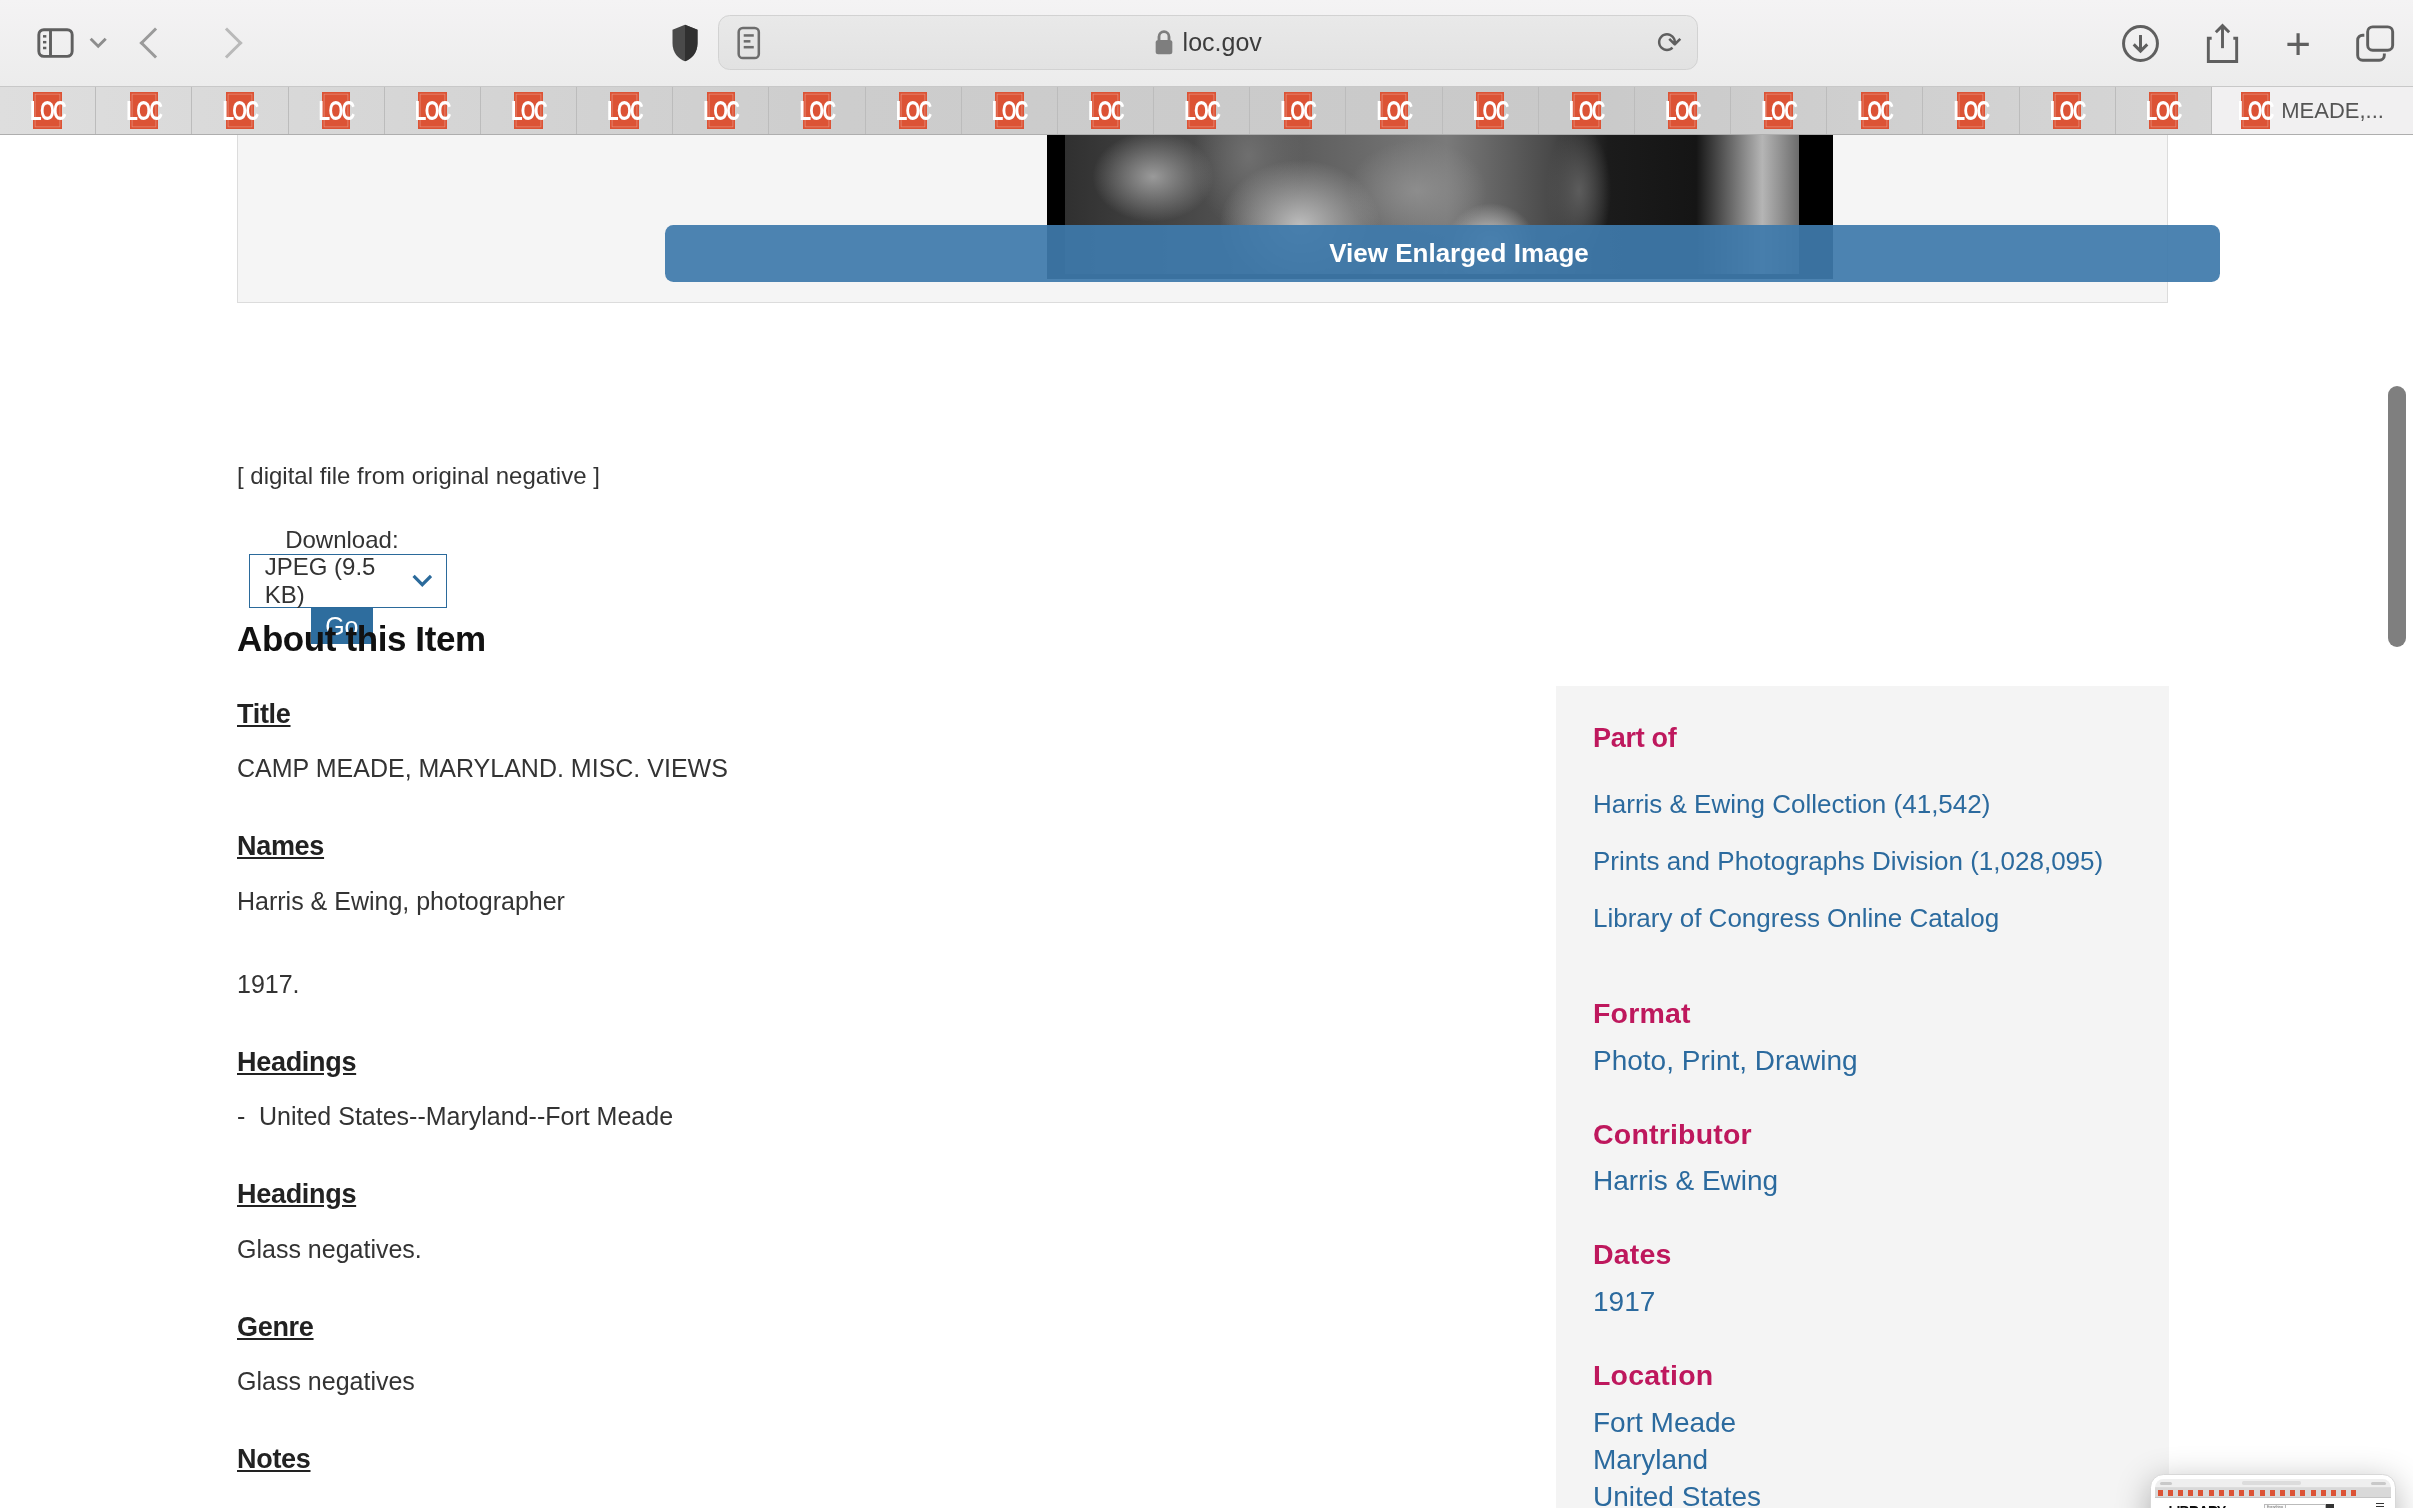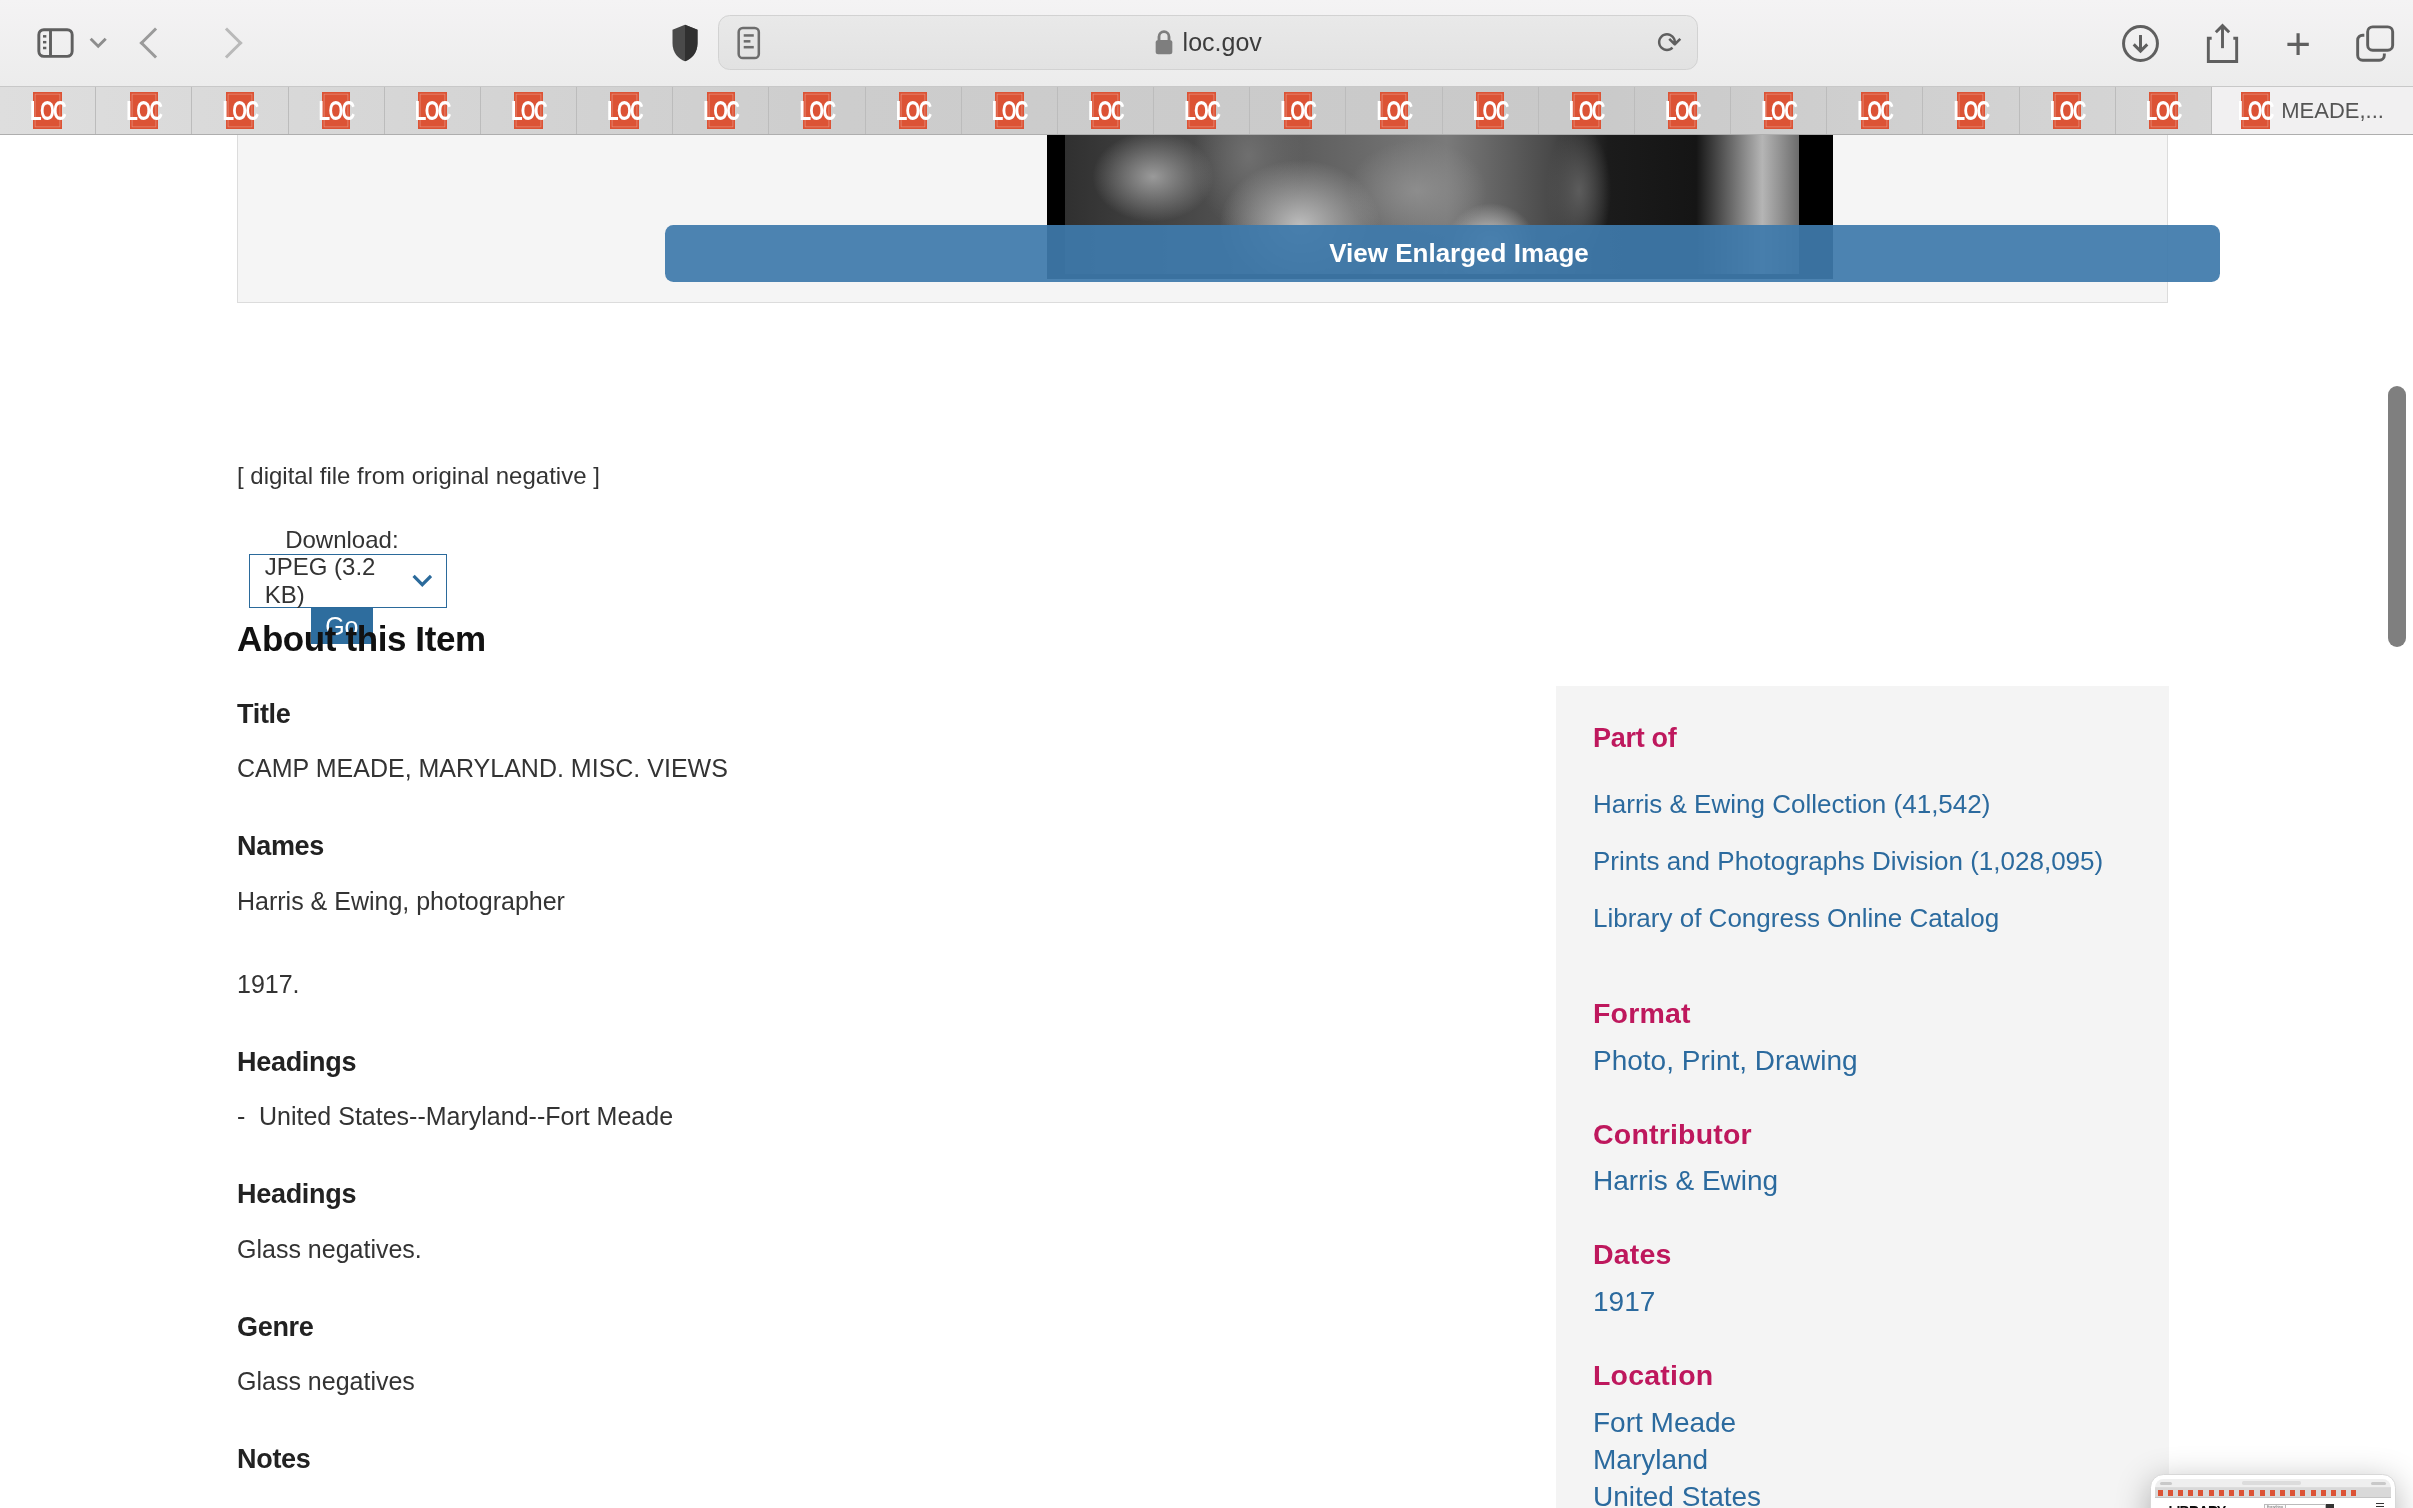--- a/index.html
+++ b/index.html
@@ -57,21 +57,21 @@
 
   .download-row { position:absolute; left:237px; top:391px; display:flex; align-items:center; font-size:24px;flex-direction:column; }
   .dl-select { margin-left:11.7px; width:198px; height:54px; background:#fff; border:1.7px solid #2b6a9b;
     display:flex; align-items:center; justify-content:space-between; padding:0 13.4px 0 15px; }
   .dl-go { width:62px; height:36px; background:#2e6d9e; color:#fff; font-weight:normal; font-size:25px;
     display:flex; align-items:center; justify-content:center; border:none; }
 
   .about { position:absolute; left:237px; top:484px; width:1324px; }
   .about h2 { font-size:35px; color:#111; letter-spacing:-0.4px; margin-bottom:40px; }
   .field { margin-bottom:42px; }
-  .flabel { font-size:27px; color:#222; margin-bottom:18.4px; letter-spacing:-0.3px; }
+  .flabel { font-size:27px; color:#222; margin-bottom:18.4px; letter-spacing:-0.3px;text-decoration:underline; }
   .fval { font-size:25px; line-height:41px; color:#333; display:flex; }
   .fval .dash { width:22px; flex:0 0 22px; }
   a.link { color:#2b6a9e; text-decoration:none; cursor:pointer; }
 
   .sidebox { position:absolute; left:1556px; width:613px; background:#f4f4f4; padding:37px 37px 40px 37px; }
   #part-of-box { top:551px; }
   #facet-box { top:825px; height:683px; }
   .sidebox h3 { font-size:27px; color:#be185d; margin-bottom:22px; letter-spacing:-0.3px; }
   .pol { display:block; font-size:26px; line-height:57px; }
   .facet { margin-bottom:39px; }
@@ -309,21 +309,21 @@
     <div class="enlarge-btn">
       <span>View Enlarged Image</span>
     </div>
   </div>
 
   <div class="caption">[ digital file from original negative ]</div>
 
   <div class="download-row">
     <span>Download:</span>
     <div class="dl-select">
-      <span>JPEG (3.2 KB)</span>
+      <span>JPEG (9.5 KB)</span>
       <svg class="icon" width="22" height="13.4" viewBox="0 0 26 16">
         <polyline points="2,2 13,13 24,2" fill="none" stroke="#2b6a9b" stroke-width="4"></polyline>
       </svg>
     </div>
     <button class="dl-go">Go</button>
   </div>
 
   <div class="about">
     <h2>About this Item</h2>
     <div>

